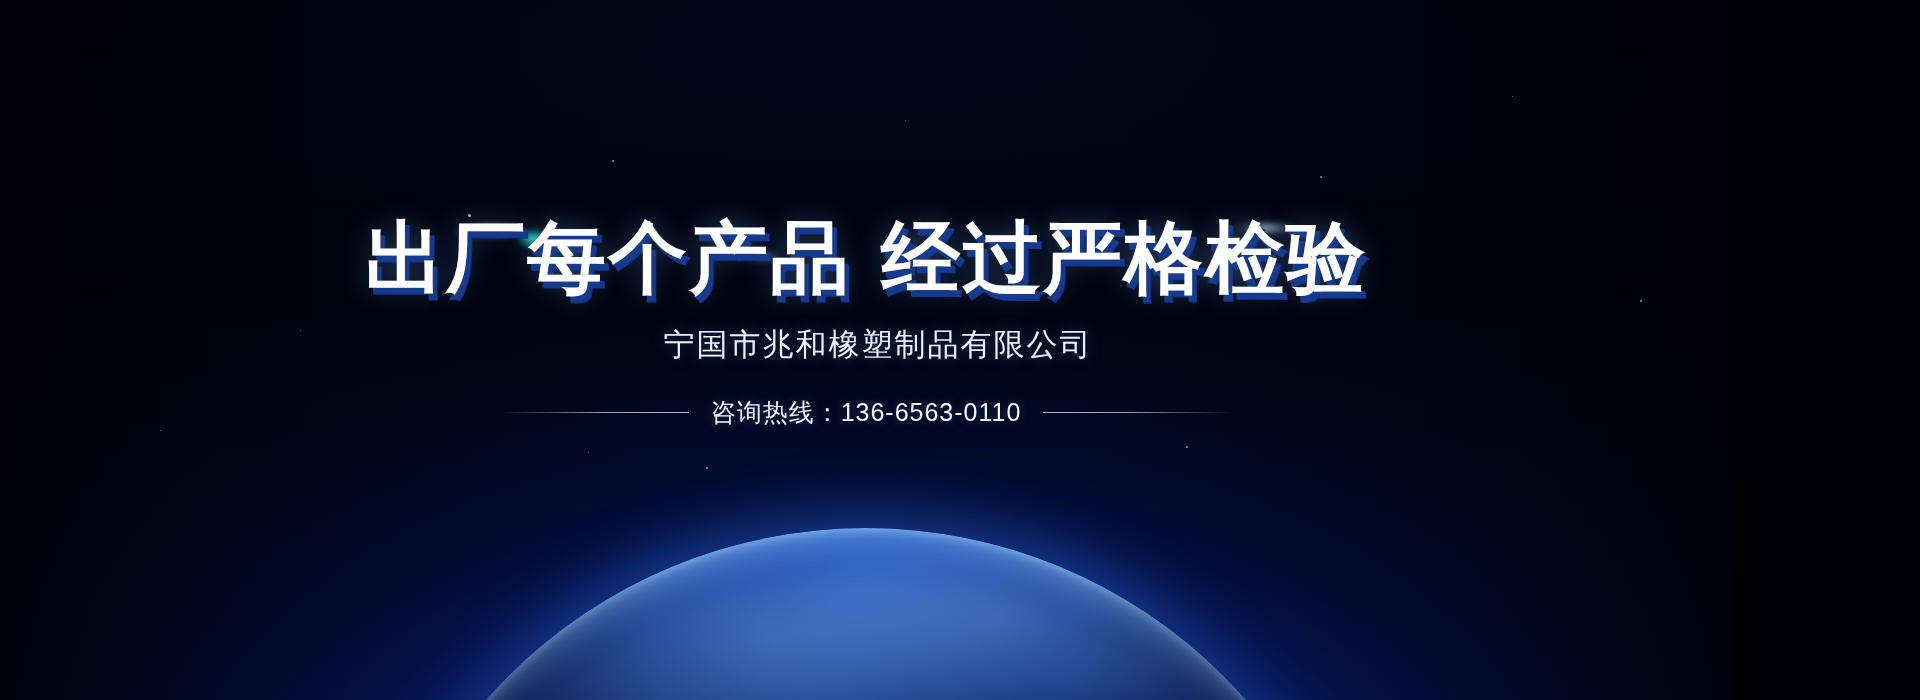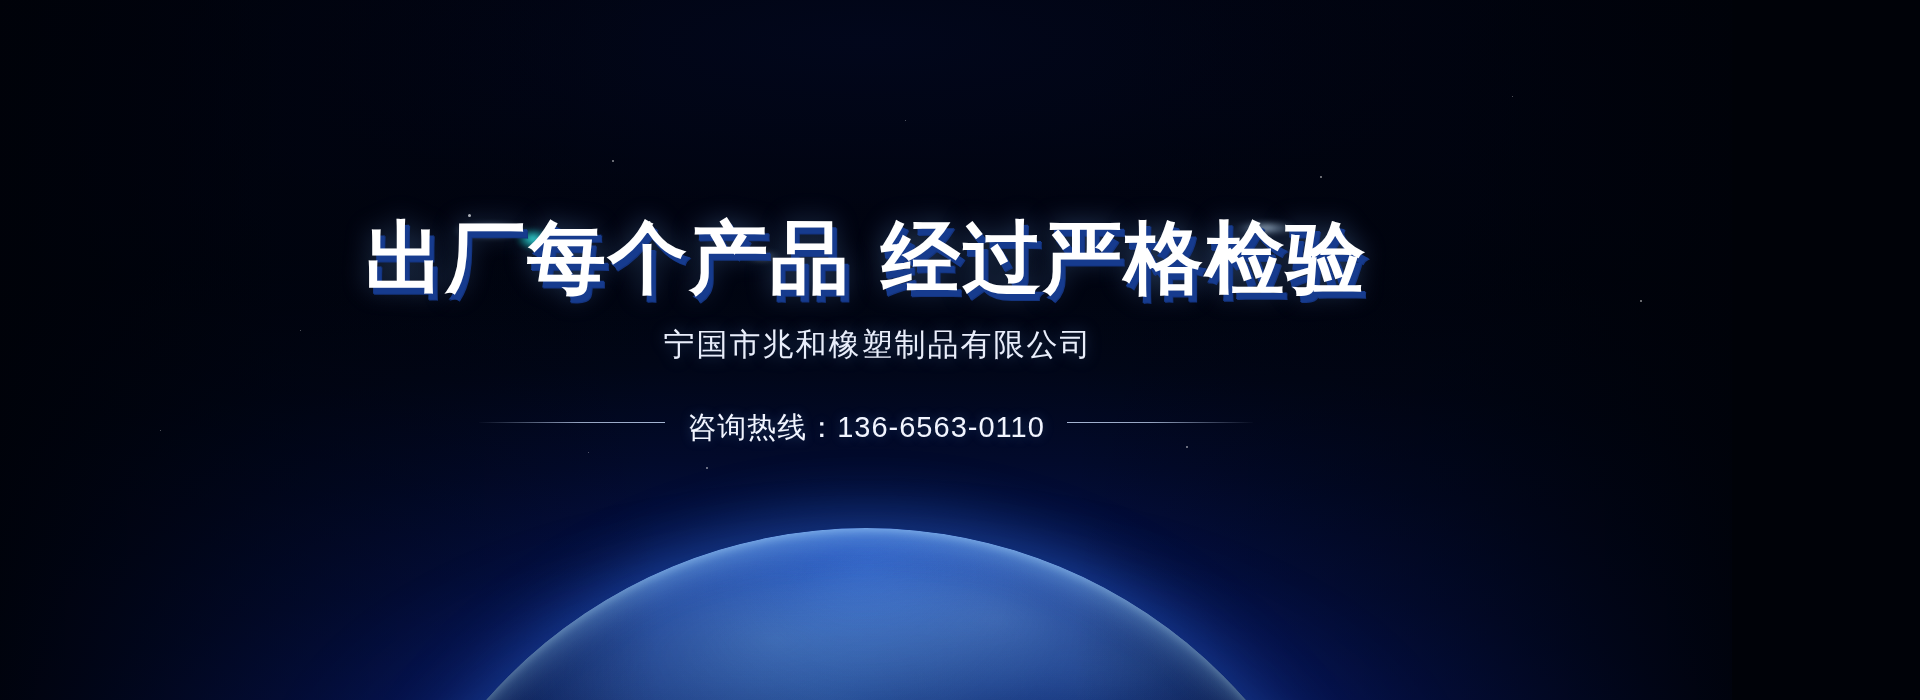--- a/index.html
+++ b/index.html
@@ -175,26 +175,25 @@
   }
   .rule {
     width: 186px;
     height: 1px;
     background: linear-gradient(90deg, rgba(200,220,255,0.02) 0%, rgba(206,224,255,0.72) 55%, rgba(206,224,255,0.80) 100%);
   }
   .rule.right {
     background: linear-gradient(270deg, rgba(200,220,255,0.02) 0%, rgba(206,224,255,0.72) 55%, rgba(206,224,255,0.80) 100%);
   }
   .hotline-text {
-    font-size: 29px;
+    font-size: 25px;
     color: #f2f5ff;
     letter-spacing: 1px;
     white-space: nowrap;
     text-shadow: 0 0 12px rgba(110,165,245,0.30);
-    margin-top: 12px;
   }
 </style>
 </head>
 <body>
 
 <div class="banner">
 
   <div class="bg-base"></div>
 
   <div class="planet-glow"></div>

